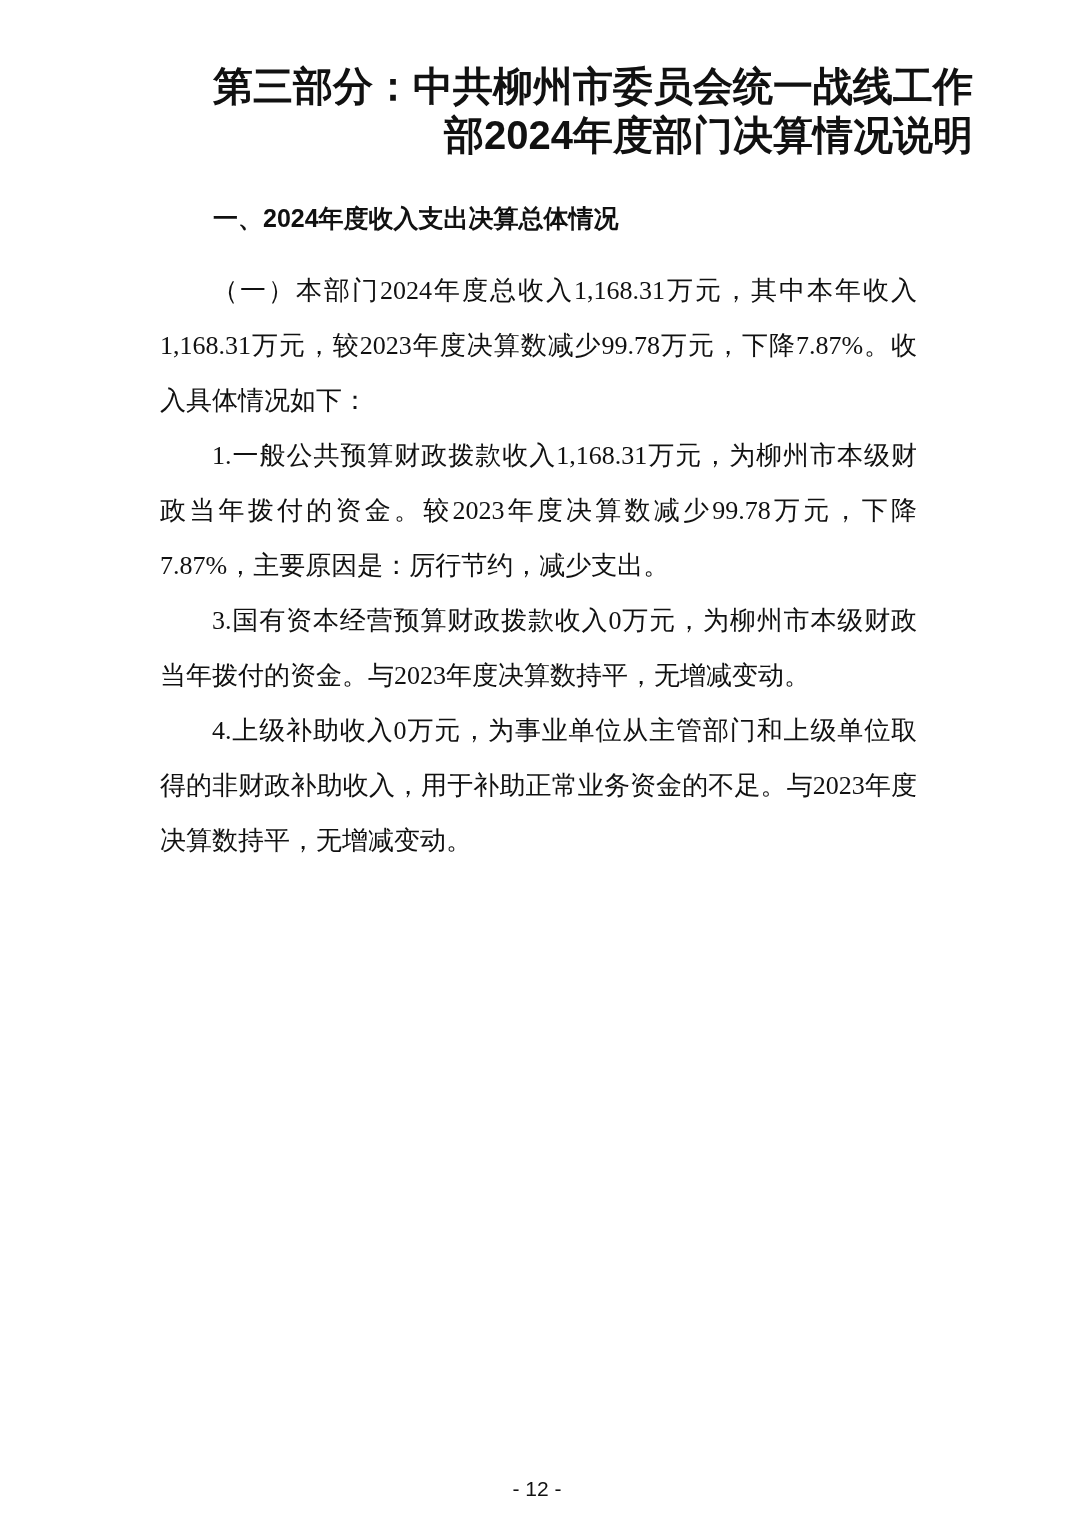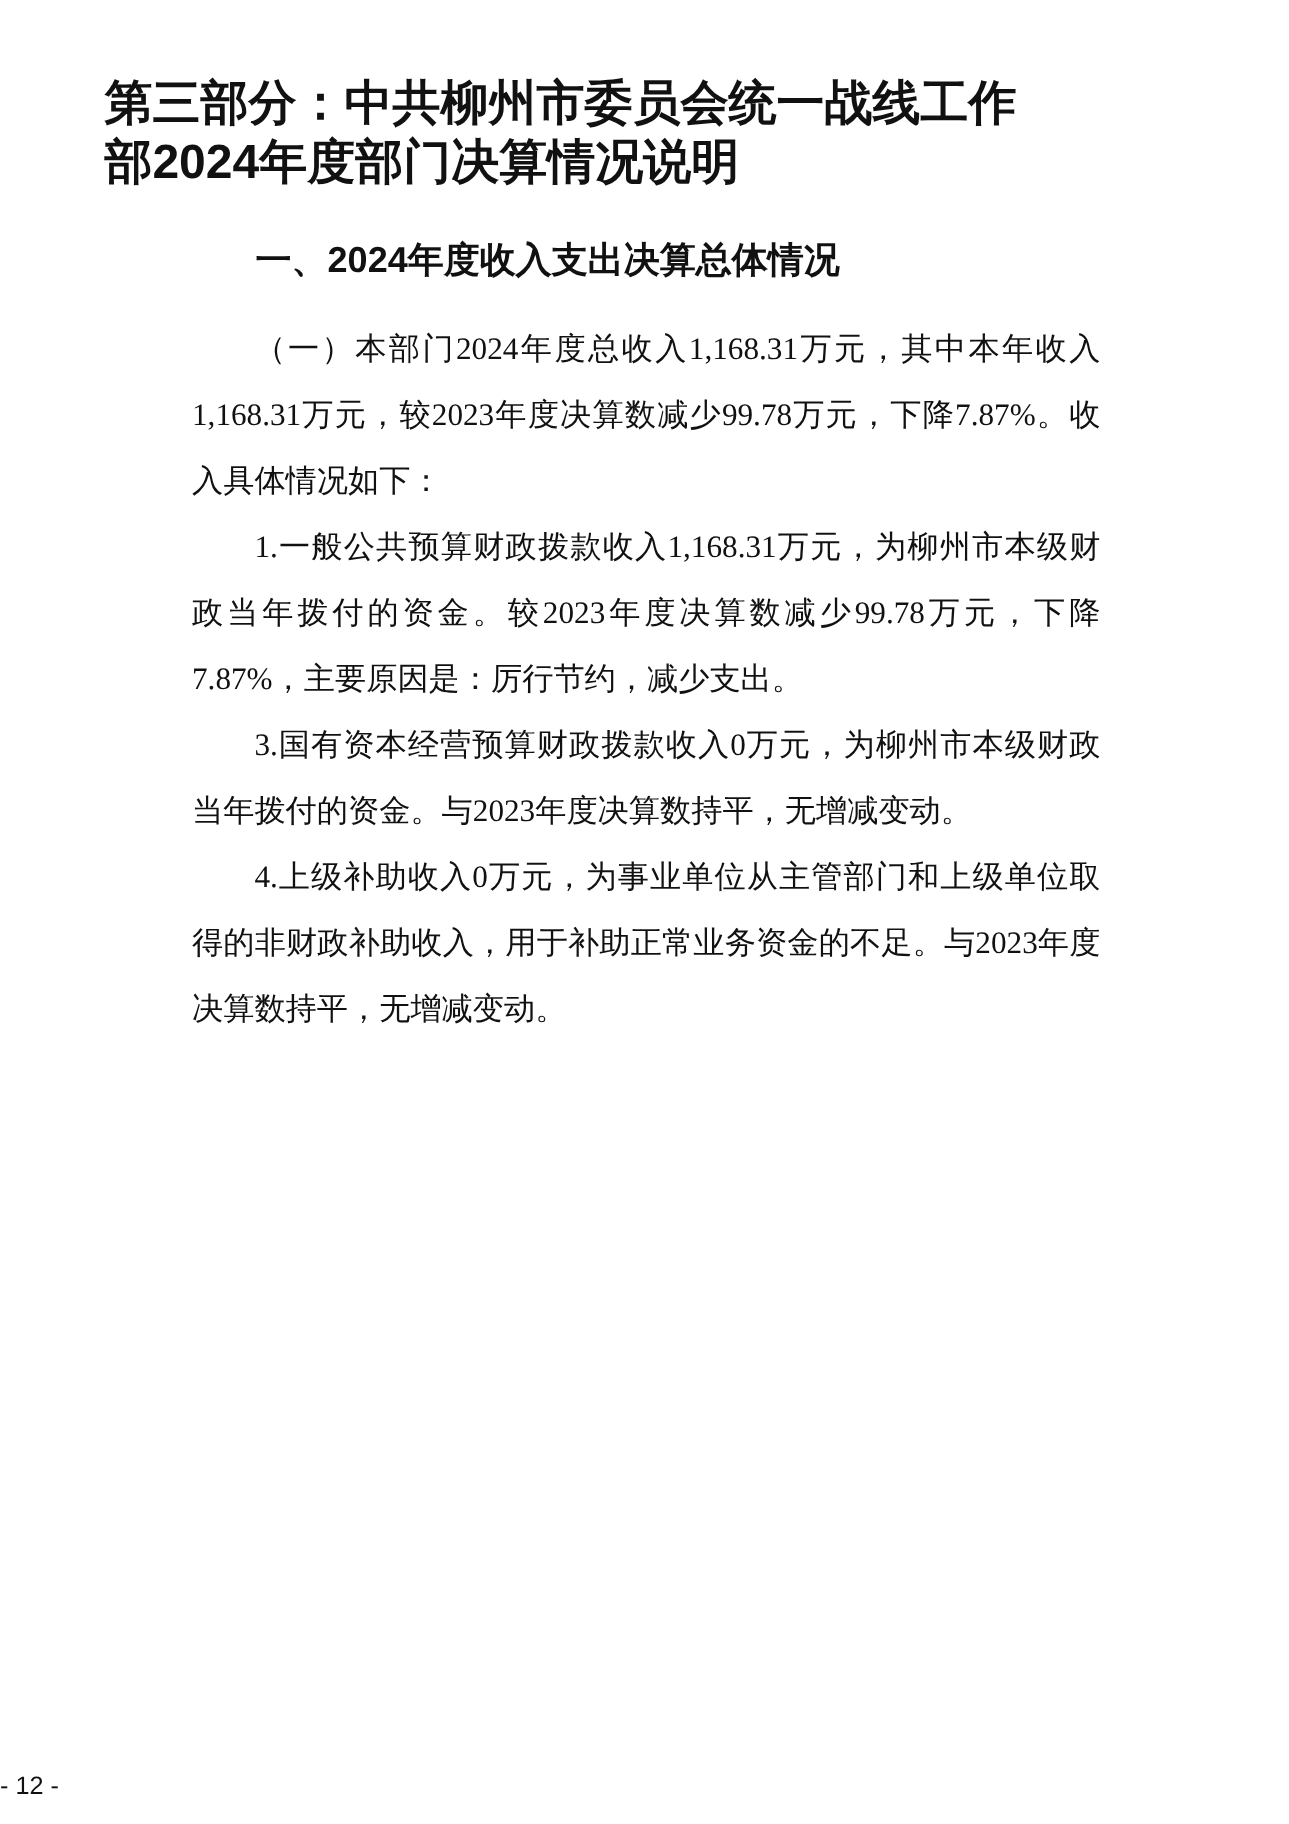--- a/index.html
+++ b/index.html
@@ -8,39 +8,39 @@
     width: 1074px;
     height: 1520px;
     margin: 0 auto;
     background: #ffffff;
     overflow: hidden;
     color: #111111;
   }
   .doc-title {
     position: absolute;
     top: 62px;
-    left: 87px;
+    left: 73px;
     width: 900px;
     margin: 0;
-    text-align: left;
+    text-align: right;
     font-family: "Liberation Sans", "DejaVu Sans", sans-serif;
     font-weight: bold;
     font-size: 40px;
     line-height: 49px;
     letter-spacing: 0px;
   }
   .doc-title .title-line { display: block; }
   .section-heading {
     position: absolute;
     top: 201px;
     left: 213px;
     margin: 0;
     font-family: "Liberation Sans", "DejaVu Sans", sans-serif;
     font-weight: bold;
-    font-size: 30px;
+    font-size: 25px;
     line-height: 34px;
   }
   .body-text {
     position: absolute;
     top: 263px;
     left: 160px;
     width: 757px;
     font-family: "Liberation Serif", "DejaVu Serif", serif;
     font-size: 26px;
     line-height: 55px;
@@ -48,21 +48,21 @@
   }
   .body-text p {
     margin: 0;
     text-indent: 52px;
   }
   .page-number {
     position: absolute;
     top: 1476px;
     left: 0;
     width: 100%;
-    text-align: left;
+    text-align: center;
     font-family: "Liberation Sans", "DejaVu Sans", sans-serif;
     font-size: 21px;
     line-height: 26px;
     color: #111111;
   }
 </style>
 </head>
 <body>
 
 <div class="page">

